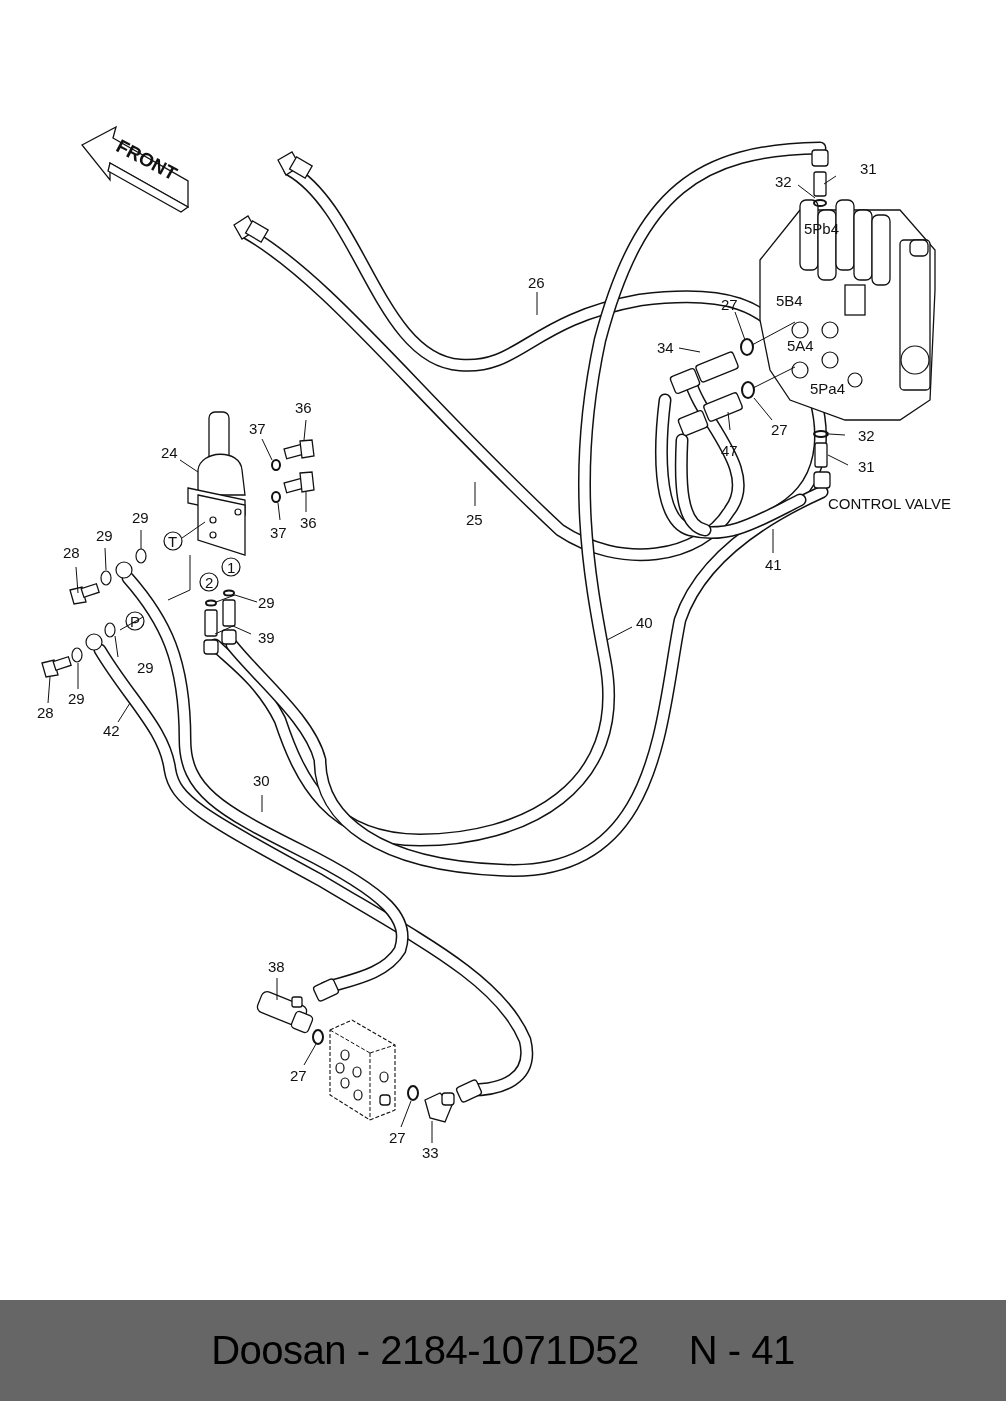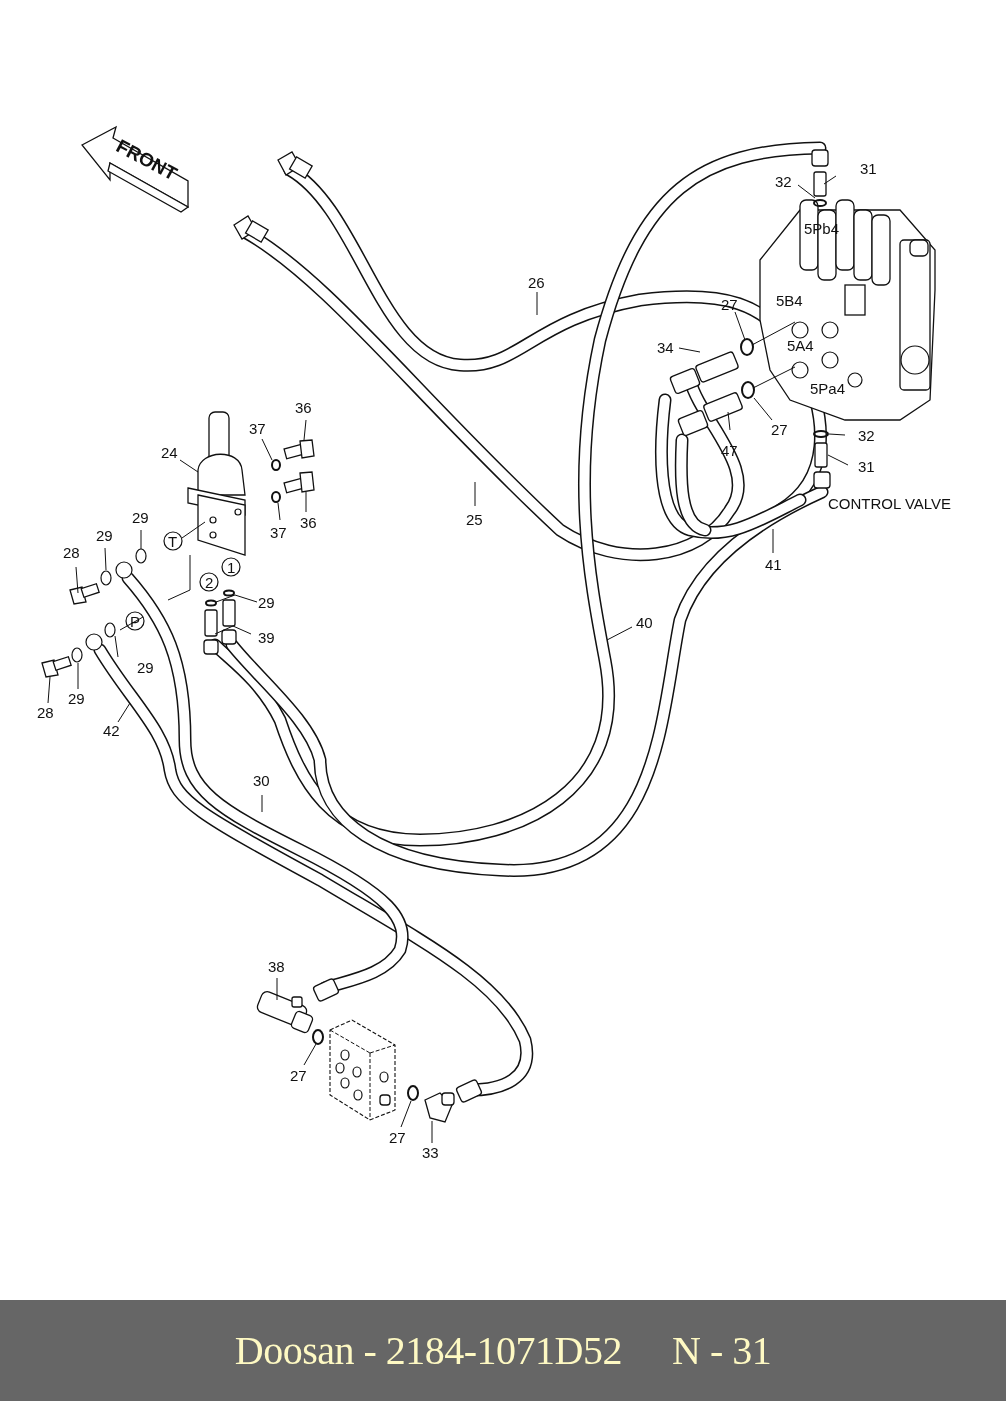--- a/index.html
+++ b/index.html
@@ -8,21 +8,21 @@
   #diagram text { font-family: "Liberation Sans", sans-serif; font-size: 15px; fill: #111; }
   .hose { fill: none; stroke: #111; stroke-width: 13; stroke-linecap: round; stroke-linejoin: round; }
   .hose-in { fill: none; stroke: #fff; stroke-width: 10; stroke-linecap: round; stroke-linejoin: round; }
   .lead { stroke: #111; stroke-width: 1; fill: none; }
   .part { fill: #fff; stroke: #111; stroke-width: 1.3; }
   .dash { fill: #fff; stroke: #111; stroke-width: 1.1; stroke-dasharray: 4 2; }
   .ring { fill: none; stroke: #111; stroke-width: 2; }
   .circ { fill: #fff; stroke: #111; stroke-width: 1.2; }
   #footer { position: absolute; left: 0; top: 1300px; width: 1006px; height: 101px; background: #666666;
     display: flex; align-items: center; justify-content: center; }
-  #footer span { color: #fef9c3; font-family: Liberation Serif, serif; font-size: 40px; letter-spacing: -0.5px; }
+  #footer span { color: #000000; font-family: Liberation Sans, sans-serif; font-size: 40px; letter-spacing: -0.5px; }
   #footer .gap { display: inline-block; width: 50px; }
 </style>
 </head>
 <body>
 
 <svg id="diagram" viewBox="0 0 1006 1300" xmlns="http://www.w3.org/2000/svg">
 
   <g>
     <polygon class="part" points="82,145 116,127 113,138 188,181 188,207 110,163 110,180"></polygon>
     <polygon class="part" points="110,163 188,207 181,212 108,171"></polygon>
@@ -277,14 +277,14 @@
   <text x="253" y="786">30</text>
   <text x="268" y="972">38</text>
   <text x="290" y="1081">27</text>
   <text x="389" y="1143">27</text>
   <text x="422" y="1158">33</text>
 </svg>
 
 <div id="footer">
   <span>Doosan - 2184-1071D52</span>
   <span class="gap"></span>
-  <span>N - 31</span>
+  <span>N - 41</span>
 </div>
 
 </body></html>

